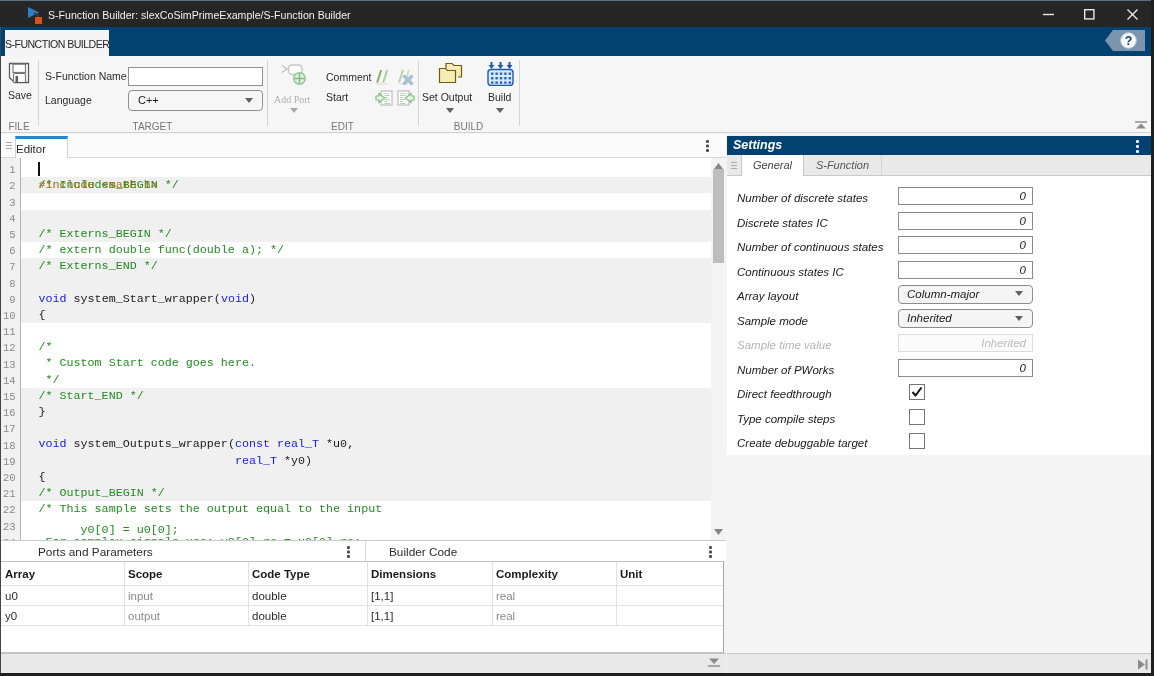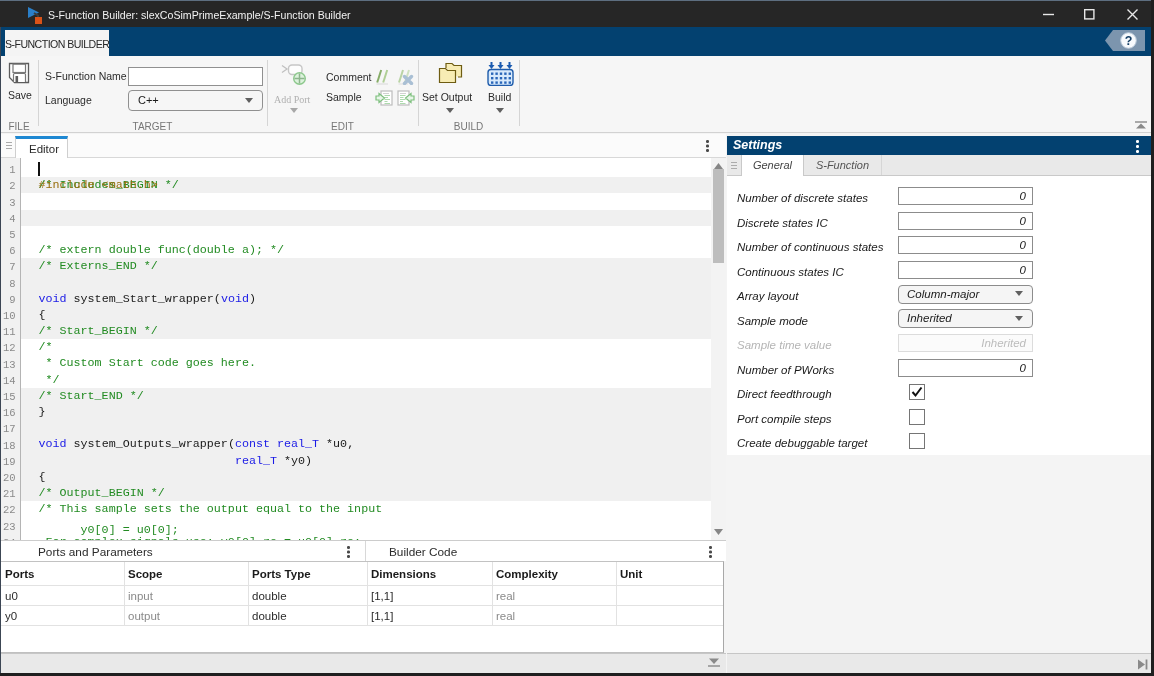--- a/index.html
+++ b/index.html
@@ -15,21 +15,21 @@
   
   #toolstrip{position:absolute;left:0px;top:56px;width:1153px;height:77px;background:#f6f6f6;border-bottom:1px solid #d2d2d2;box-sizing:border-box;}
   .sep{position:absolute;top:4px;width:1px;height:66px;background:#d5d5d5;}
   .seclab{position:absolute;top:65px;font-size:10px;color:#767676;text-align:center;}
   .tslabel{position:absolute;font-size:10.5px;color:#2b2b2b;white-space:nowrap;}
   .tsgray{position:absolute;font-size:10px;color:#b0b0b0;white-space:nowrap;font-family:Liberation Serif, serif;}
   .caret{position:absolute;width:0;height:0;border-left:4px solid transparent;border-right:4px solid transparent;border-top:5px solid #606060;}
   .caretg{border-top-color:#a8a8a8;}
   
   #edtabbar{position:absolute;left:1px;top:134px;width:725px;height:24px;background:#fbfbfb;border-bottom:1px solid #d8d8d8;box-sizing:border-box;}
-  #edtab{position:absolute;left:14px;top:2px;width:53px;height:22px;background:#ffffff;border-top:3px solid #1e88d2;border-left:1px solid #cfcfcf;border-right:1px solid #cfcfcf;box-sizing:border-box;font-size:11.5px;color:#2b2b2b;padding-left:13px;line-height:20px;}
+  #edtab{position:absolute;left:14px;top:2px;width:53px;height:22px;background:#ffffff;border-top:3px solid #1e88d2;border-left:1px solid #cfcfcf;border-right:1px solid #cfcfcf;box-sizing:border-box;font-size:11.5px;color:#2b2b2b;line-height:20px;}
   #edcode{position:absolute;left:21px;top:158px;width:690px;height:382px;background:#ffffff;overflow:hidden;}
   .ln{position:absolute;left:0;width:14.5px;height:17px;font-family:"Liberation Mono",monospace;font-size:10.5px;color:#8a8a8a;text-align:right;}
   #gutter{position:absolute;left:1px;top:158px;width:20px;height:382px;background:#f1f1f1;border-right:1px solid #b4b4b4;box-sizing:border-box;}
   .cl{position:absolute;left:0px;width:672.5px;height:16.2px;line-height:16.2px;font-family:"Liberation Mono",monospace;font-size:11.7px;color:#1a1a1a;white-space:pre;padding-left:17.5px;}
   .ro{background:#f0f0f0;}
   .c{color:#228b22;}
   .k{color:#1a1ae6;}
   .p{color:#976d0a;}
   
   #edsb{position:absolute;left:711px;top:158px;width:15px;height:382px;background:#f3f3f3;}
@@ -126,21 +126,21 @@
       <path d="M5.2 1 L1.2 13.5" stroke="#87ad68" stroke-width="2"></path>
       <path d="M11.2 1 L7.2 13.5" stroke="#b0cf96" stroke-width="2"></path>
       <path d="M0.5 15 H12" stroke="#d8d8d8" stroke-width="1"></path>
     </svg>
     <svg class="abs" style="left:398px;top:13px" width="17" height="16" viewBox="0 0 17 16">
       <path d="M5 1 L1 13.5" stroke="#b9d3a4" stroke-width="2"></path>
       <path d="M11 1 L7 13.5" stroke="#cfe1c0" stroke-width="2"></path>
       <path d="M0.5 15 H10" stroke="#dedede" stroke-width="1"></path>
       <path d="M6.5 7.5 L13.5 14.5 M13.5 7.5 L6.5 14.5" stroke="#a9bfd4" stroke-width="3.4" stroke-linecap="round"></path>
     </svg>
-    <div class="tslabel" style="left:326px;top:35px">Sample</div>
+    <div class="tslabel" style="left:326px;top:35px">Start</div>
     <svg class="abs" style="left:375px;top:34px" width="18" height="16" viewBox="0 0 18 16">
       <rect x="6" y="1" width="11" height="14" fill="#ffffff" stroke="#bdbdbd" stroke-width="1.2"></rect>
       <path d="M8 3.5 H14" stroke="#d2d2d2" stroke-width="1"></path>
       <path d="M9.5 5.5 H15 M9.5 7.5 H13 M9.5 9.5 H15 M9.5 11.5 H12.5 M9.5 13.5 H15" stroke="#aedaae" stroke-width="1.1"></path>
       <path d="M1 6 H4 V3.5 L9.5 8 L4 12.5 V10 H1 Z" fill="#e9f6e9" stroke="#7dbf7d" stroke-width="1.2"></path>
     </svg>
     <svg class="abs" style="left:397px;top:34px" width="18" height="16" viewBox="0 0 18 16">
       <rect x="1" y="1" width="11" height="14" fill="#ffffff" stroke="#bdbdbd" stroke-width="1.2"></rect>
       <path d="M3 3.5 H9" stroke="#d2d2d2" stroke-width="1"></path>
       <path d="M3 5.5 H8.5 M3 7.5 H6.5 M3 9.5 H8.5 M3 11.5 H6 M3 13.5 H8.5" stroke="#aedaae" stroke-width="1.1"></path>
@@ -218,26 +218,26 @@
     <div class="ln" style="top:314.0px">20</div>
     <div class="ln" style="top:330.2px">21</div>
     <div class="ln" style="top:346.4px">22</div>
     <div class="ln" style="top:362.6px">23</div>
     <div class="ln" style="top:378.8px">24</div>
   </div>
   <div id="edcode">
     <div class="cl ro" style="top:19px"><span class="c">/* Includes_BEGIN */</span></div>
     <div class="cl rw" style="top:19.2px"><span class="p">#include &lt;math.h&gt;</span></div>
     <div class="cl ro" style="top:51.6px"></div>
+    <div class="cl ro" style="top:67.8px"><span class="c">/* Externs_BEGIN */</span></div>
     <div class="cl rw" style="top:84.0px"><span class="c">/* extern double func(double a); */</span></div>
     <div class="cl ro" style="top:100.2px"><span class="c">/* Externs_END */</span></div>
     <div class="cl ro" style="top:116.4px"></div>
     <div class="cl ro" style="top:132.6px"><span class="k">void</span> system_Start_wrapper(<span class="k">void</span>)</div>
     <div class="cl ro" style="top:148.8px">{</div>
-    <div class="cl ro" style="top:165.0px"><span class="c">/* Start_BEGIN */</span></div>
     <div class="cl rw" style="top:181.2px"><span class="c">/*</span></div>
     <div class="cl rw" style="top:197.4px"><span class="c"> * Custom Start code goes here.</span></div>
     <div class="cl rw" style="top:213.6px"><span class="c"> */</span></div>
     <div class="cl ro" style="top:229.8px"><span class="c">/* Start_END */</span></div>
     <div class="cl ro" style="top:246.0px">}</div>
     <div class="cl ro" style="top:262.2px"></div>
     <div class="cl ro" style="top:278.4px"><span class="k">void</span> system_Outputs_wrapper(<span class="k">const</span> <span class="k">real_T</span> *u0,</div>
     <div class="cl ro" style="top:294.6px">                            <span class="k">real_T</span> *y0)</div>
     <div class="cl ro" style="top:310.8px">{</div>
     <div class="cl rw" style="top:343.2px"><span class="c">/* This sample sets the output equal to the input</span></div>
@@ -257,23 +257,23 @@
   <div id="edthumb"></div>
   <div class="abs" style="left:1px;top:540px;width:725px;height:1px;background:#cccccc"></div>
   <div id="botbar">
     <div class="abs" style="left:37px;top:4px;font-size:11.8px;color:#2b2b2b">Ports and Parameters</div>
     <div class="dots3" style="left:346px;top:5px"></div>
     <div class="abs" style="left:364px;top:0;width:1px;height:22px;background:#d8d8d8"></div>
     <div class="abs" style="left:388px;top:4px;font-size:11.8px;color:#2b2b2b">Builder Code</div>
     <div class="dots3" style="left:708px;top:5px"></div>
   </div>
   <div id="bottable">
-    <div class="th" style="left:4px">Ports</div>
+    <div class="th" style="left:4px">Array</div>
     <div class="th" style="left:127px">Scope</div>
-    <div class="th" style="left:251px">Ports Type</div>
+    <div class="th" style="left:251px">Code Type</div>
     <div class="th" style="left:370px">Dimensions</div>
     <div class="th" style="left:495px">Complexity</div>
     <div class="th" style="left:619px">Unit</div>
     <div class="vline" style="left:123px"></div>
     <div class="vline" style="left:247px"></div>
     <div class="vline" style="left:366px"></div>
     <div class="vline" style="left:491px"></div>
     <div class="vline" style="left:615px"></div>
     <div class="hline" style="top:23px"></div>
     <div class="hline" style="top:43px"></div>
@@ -329,21 +329,21 @@
       <div class="flabel fdis" style="top:163px">Sample time value</div>
       <div class="tbox tboxd" style="top:158px">Inherited</div>
       <div class="flabel" style="top:187.5px">Number of PWorks</div>
       <div class="tbox" style="top:182.5px">0</div>
       <div class="flabel" style="top:212px">Direct feedthrough</div>
       <div class="cb" style="top:208px">
         <svg width="14" height="14" viewBox="0 0 14 14">
             <path d="M2.5 7 L5.5 10.5 L11.5 2.5" stroke="#111" stroke-width="2" fill="none"></path>
           </svg>
       </div>
-      <div class="flabel" style="top:236.5px">Port compile steps</div>
+      <div class="flabel" style="top:236.5px">Type compile steps</div>
       <div class="cb" style="top:232.5px"></div>
       <div class="flabel" style="top:261px">Create debuggable target</div>
       <div class="cb" style="top:257px"></div>
     </div>
   </div>
   <div id="brd-l"></div>
     <div id="brd-r"></div>
     <div id="brd-b"></div>
 </div>
 

